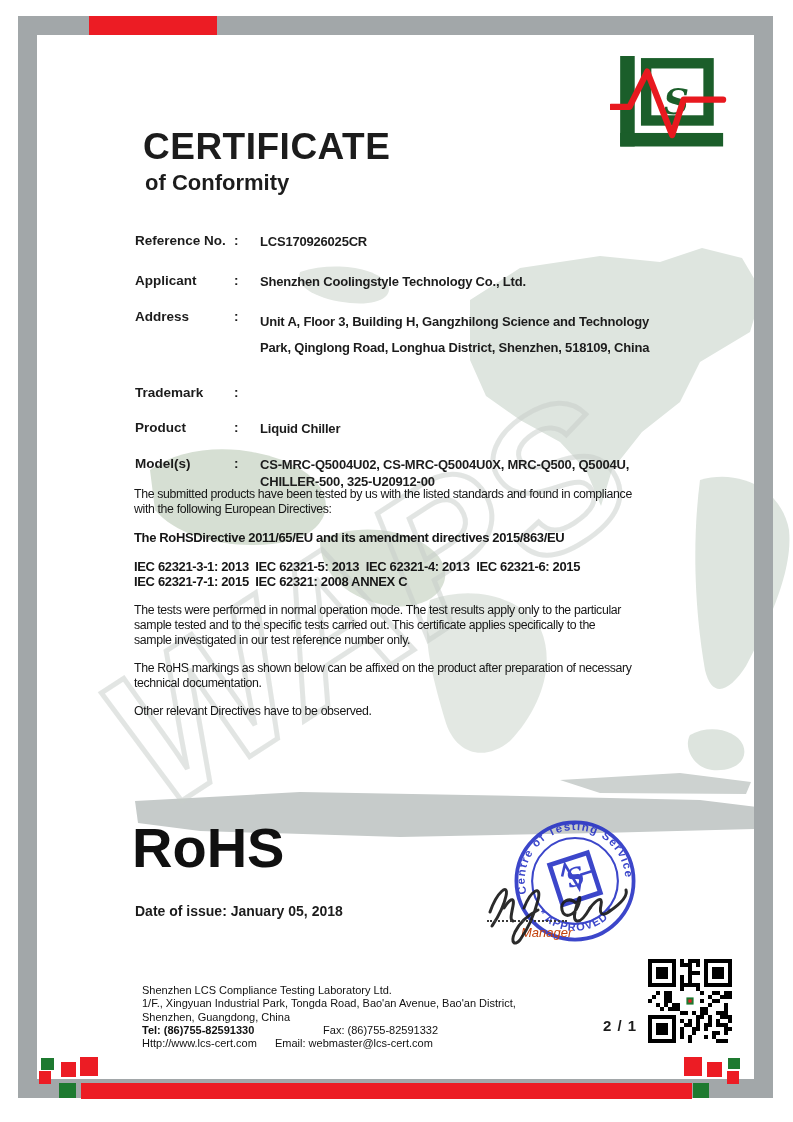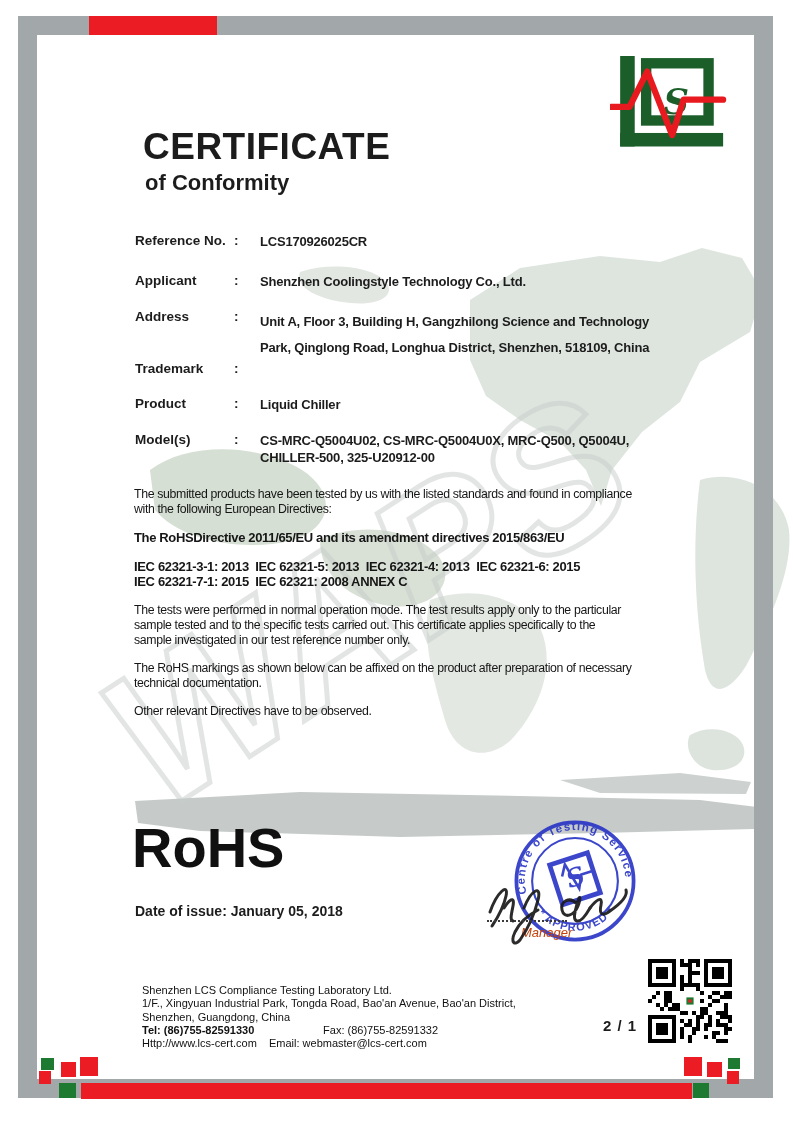--- a/index.html
+++ b/index.html
@@ -19,37 +19,37 @@
   .title-block{left:143px;top:128px;}
   .title-main{font-size:37px;font-weight:bold;letter-spacing:.5px;line-height:1;margin:0;}
   .title-sub{font-size:22px;font-weight:bold;margin:7px 0 0 2px;line-height:1;}
   .logo{left:610px;top:56px;width:142px;height:104px;z-index:4;}
   .fields{left:135px;top:233px;width:545px;z-index:4;}
   .f-row{display:flex;align-items:flex-start;}
   .f-label{width:99px;font-weight:bold;font-size:13.5px;flex:none;}
   .f-sep{width:26px;font-weight:bold;font-size:13.5px;flex:none;}
   .f-value{flex:1;font-weight:bold;font-size:13px;letter-spacing:-.2px;white-space:pre-wrap;line-height:17px;}
   .v-tall{line-height:26px;}
-  .mb23{margin-bottom:23px}.mb19{margin-bottom:19px}.mb26{}
+  .mb23{margin-bottom:23px}.mb19{margin-bottom:19px}.mb26{margin-bottom:24px}
   .mb20{margin-bottom:20px}.mb18{margin-bottom:19px}
   .body-text{left:134px;top:487px;width:580px;font-size:12.3px;line-height:15px;
              letter-spacing:-.35px;z-index:4;color:#161616;}
   .body-text p{margin:0 0 13px;white-space:pre-wrap;}
   .body-text p.bold{font-weight:bold;font-size:13px;line-height:15.5px;}
   .rohs{left:132px;top:820px;font-size:56px;font-weight:bold;letter-spacing:0px;
         line-height:1;z-index:4;color:#101010;}
   .date-issue{left:135px;top:903px;font-size:14px;font-weight:bold;z-index:4;}
   .stamp{left:506px;top:814px;width:138px;height:136px;z-index:5;opacity:.9;}
   .signature{left:482px;top:868px;width:168px;height:78px;z-index:6;}
   .dotline{left:487px;top:920px;width:80px;height:0;border-top:2px dotted #3a3a3a;z-index:6;}
   .manager{left:521px;top:925px;font-size:13px;color:#c2410c;z-index:5;font-style:italic;}
   .footer{left:142px;top:984px;font-size:11px;line-height:13.3px;color:#111;z-index:4;}
   .footer .cols span{display:inline-block;}
   .tel{width:178px;font-weight:bold;}
-  .web{margin-right:9px;}
+  .web{margin-right:15px;}
   .page-ind{left:603px;top:1017px;font-size:15px;font-weight:bold;letter-spacing:1px;z-index:4;}
   .qr{left:648px;top:959px;width:84px;height:84px;z-index:4;}
   
   .dec{z-index:5;}
   .g{background:#1e7a30;}
   .r{background:#ec1c24;}
 </style>
 </head>
 <body>
 

